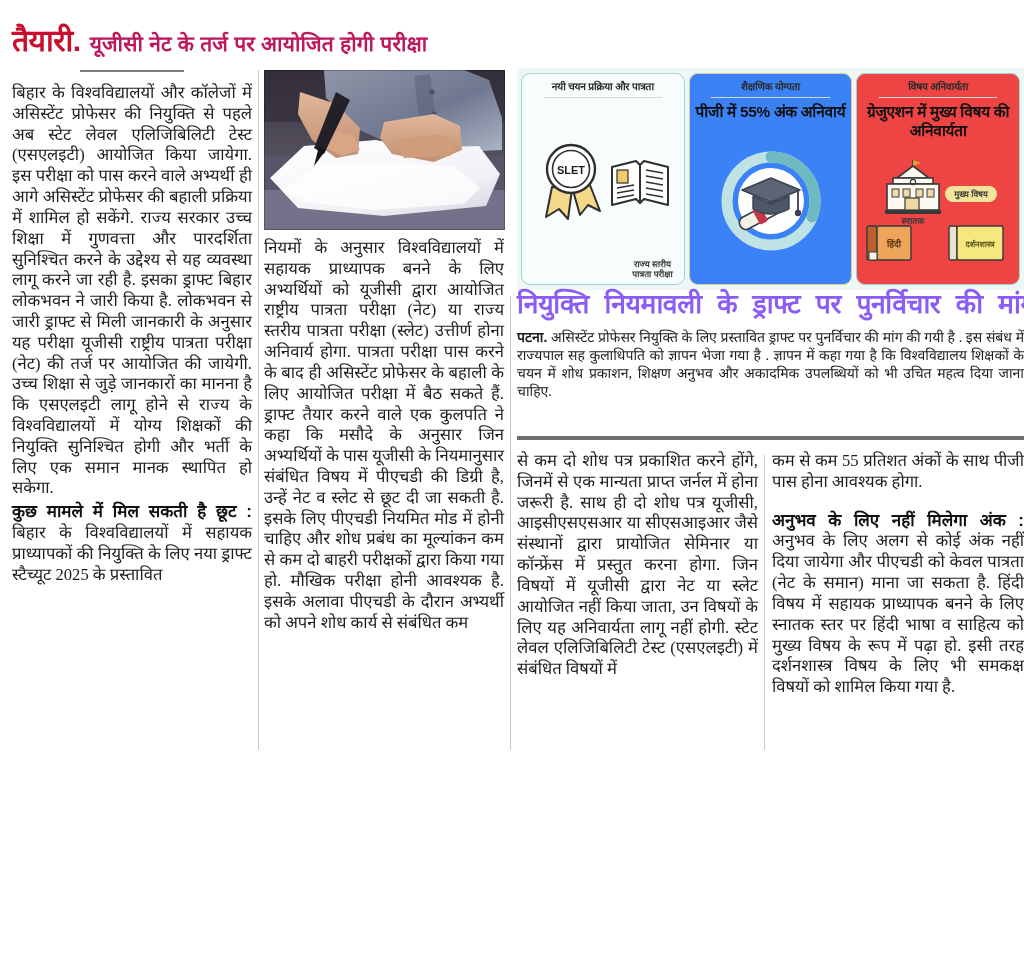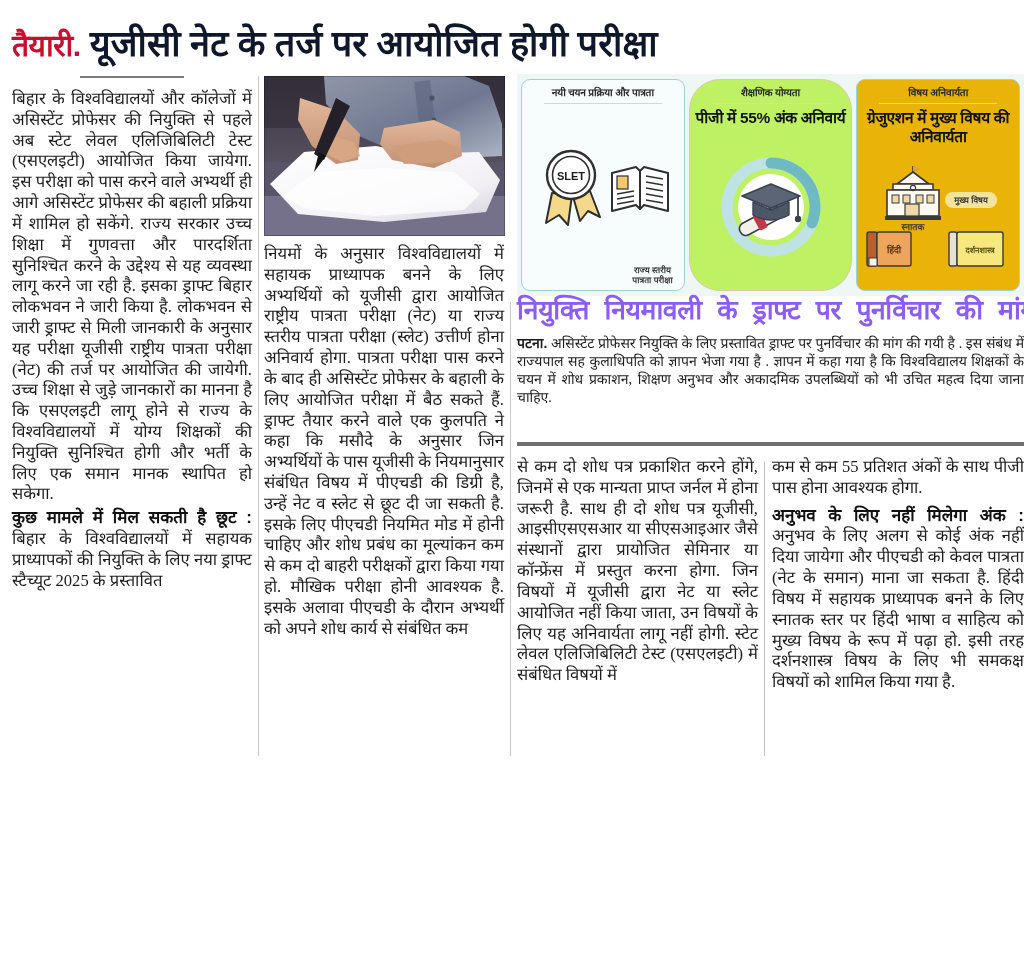--- a/index.html
+++ b/index.html
@@ -21,24 +21,24 @@
   }
   .kicker-label{
     color:#c8102e;
     font-family:"Liberation Sans","DejaVu Sans",sans-serif;
     font-weight:bold;
     font-size:30px;
     letter-spacing:-0.5px;
     line-height:1;
   }
   .kicker-text{
-    color:#0f172a;
-    font-family:Liberation Serif, serif;
-    font-weight:bold;
-    font-size:36px;
+    color:#be185d;
+    font-family:Liberation Sans, sans-serif;
+    font-weight:bold;
+    font-size:21px;
     line-height:1;
     letter-spacing:0.2px;
   }
 
   
   .headline{
     font-family:"Liberation Sans","DejaVu Sans",sans-serif;
     font-weight:bold;
     color:#111;
     font-size:59px;
@@ -106,22 +106,22 @@
     flex:1;
     border-radius:9px;
     border:1.6px solid #9dd3d1;
     position:relative;
     display:flex;flex-direction:column;align-items:center;
     padding:7px 5px 4px 5px;
     box-sizing:border-box;
     overflow:hidden;
   }
   .card-1{background:#f7fdfc;justify-content:flex-end;}
-  .card-2{background:#bef264;border-color:#d9cba6;border-radius:31px;}
-  .card-3{background:#eab308;}
+  .card-2{background:#3b82f6;border-color:#d9cba6;}
+  .card-3{background:#ef4444;}
   .card-eyebrow{
     font-family:"Liberation Sans","DejaVu Sans",sans-serif;
     font-weight:bold;
     font-size:10.2px;
     color:#2b2b2b;
     text-align:center;
     line-height:1.2;
     letter-spacing:-0.2px;
   }
   .card-rule{width:78%;height:1px;background:#cfd9d7;margin:4px 0 5px 0;}
@@ -363,20 +363,20 @@
     <div class="col colB">
       <p>नियमों के अनुसार विश्वविद्यालयों में सहायक प्राध्यापक बनने के लिए अभ्यर्थियों को यूजीसी द्वारा आयोजित राष्ट्रीय पात्रता परीक्षा (नेट) या राज्य स्तरीय पात्रता परीक्षा (स्लेट) उत्तीर्ण होना अनिवार्य होगा. पात्रता परीक्षा पास करने के बाद ही असिस्टेंट प्रोफेसर के बहाली के लिए आयोजित परीक्षा में बैठ सकते हैं. ड्राफ्ट तैयार करने वाले एक कुलपति ने कहा कि मसौदे के अनुसार जिन अभ्यर्थियों के पास यूजीसी के नियमानुसार संबंधित विषय में पीएचडी की डिग्री है, उन्हें नेट व स्लेट से छूट दी जा सकती है. इसके लिए पीएचडी नियमित मोड में होनी चाहिए और शोध प्रबंध का मूल्यांकन कम से कम दो बाहरी परीक्षकों द्वारा किया गया हो. मौखिक परीक्षा होनी आवश्यक है. इसके अलावा पीएचडी के दौरान अभ्यर्थी को अपने शोध कार्य से संबंधित कम</p>
     </div>
 
     <div class="col colC">
       <p>से कम दो शोध पत्र प्रकाशित करने होंगे, जिनमें से एक मान्यता प्राप्त जर्नल में होना जरूरी है. साथ ही दो शोध पत्र यूजीसी, आइसीएसएसआर या सीएसआइआर जैसे संस्थानों द्वारा प्रायोजित सेमिनार या कॉन्फ्रेंस में प्रस्तुत करना होगा. जिन विषयों में यूजीसी द्वारा नेट या स्लेट आयोजित नहीं किया जाता, उन विषयों के लिए यह अनिवार्यता लागू नहीं होगी. स्टेट लेवल एलिजिबिलिटी टेस्ट (एसएलइटी) में संबंधित विषयों में</p>
     </div>
 
     <div class="col colD">
       <p>कम से कम 55 प्रतिशत अंकों के साथ पीजी पास होना आवश्यक होगा.</p>
-      <p style="margin-top:6px;">
+      <p style="margin-top:17px;">
         <span class="subhead-inline">अनुभव के लिए नहीं मिलेगा अंक :</span>
         <span>अनुभव के लिए अलग से कोई अंक नहीं दिया जायेगा और पीएचडी को केवल पात्रता (नेट के समान) माना जा सकता है. हिंदी विषय में सहायक प्राध्यापक बनने के लिए स्नातक स्तर पर हिंदी भाषा व साहित्य को मुख्य विषय के रूप में पढ़ा हो. इसी तरह दर्शनशास्त्र विषय के लिए भी समकक्ष विषयों को शामिल किया गया है.</span>
       </p>
     </div>
 
   </div>
 </div>
 
 </body></html>

